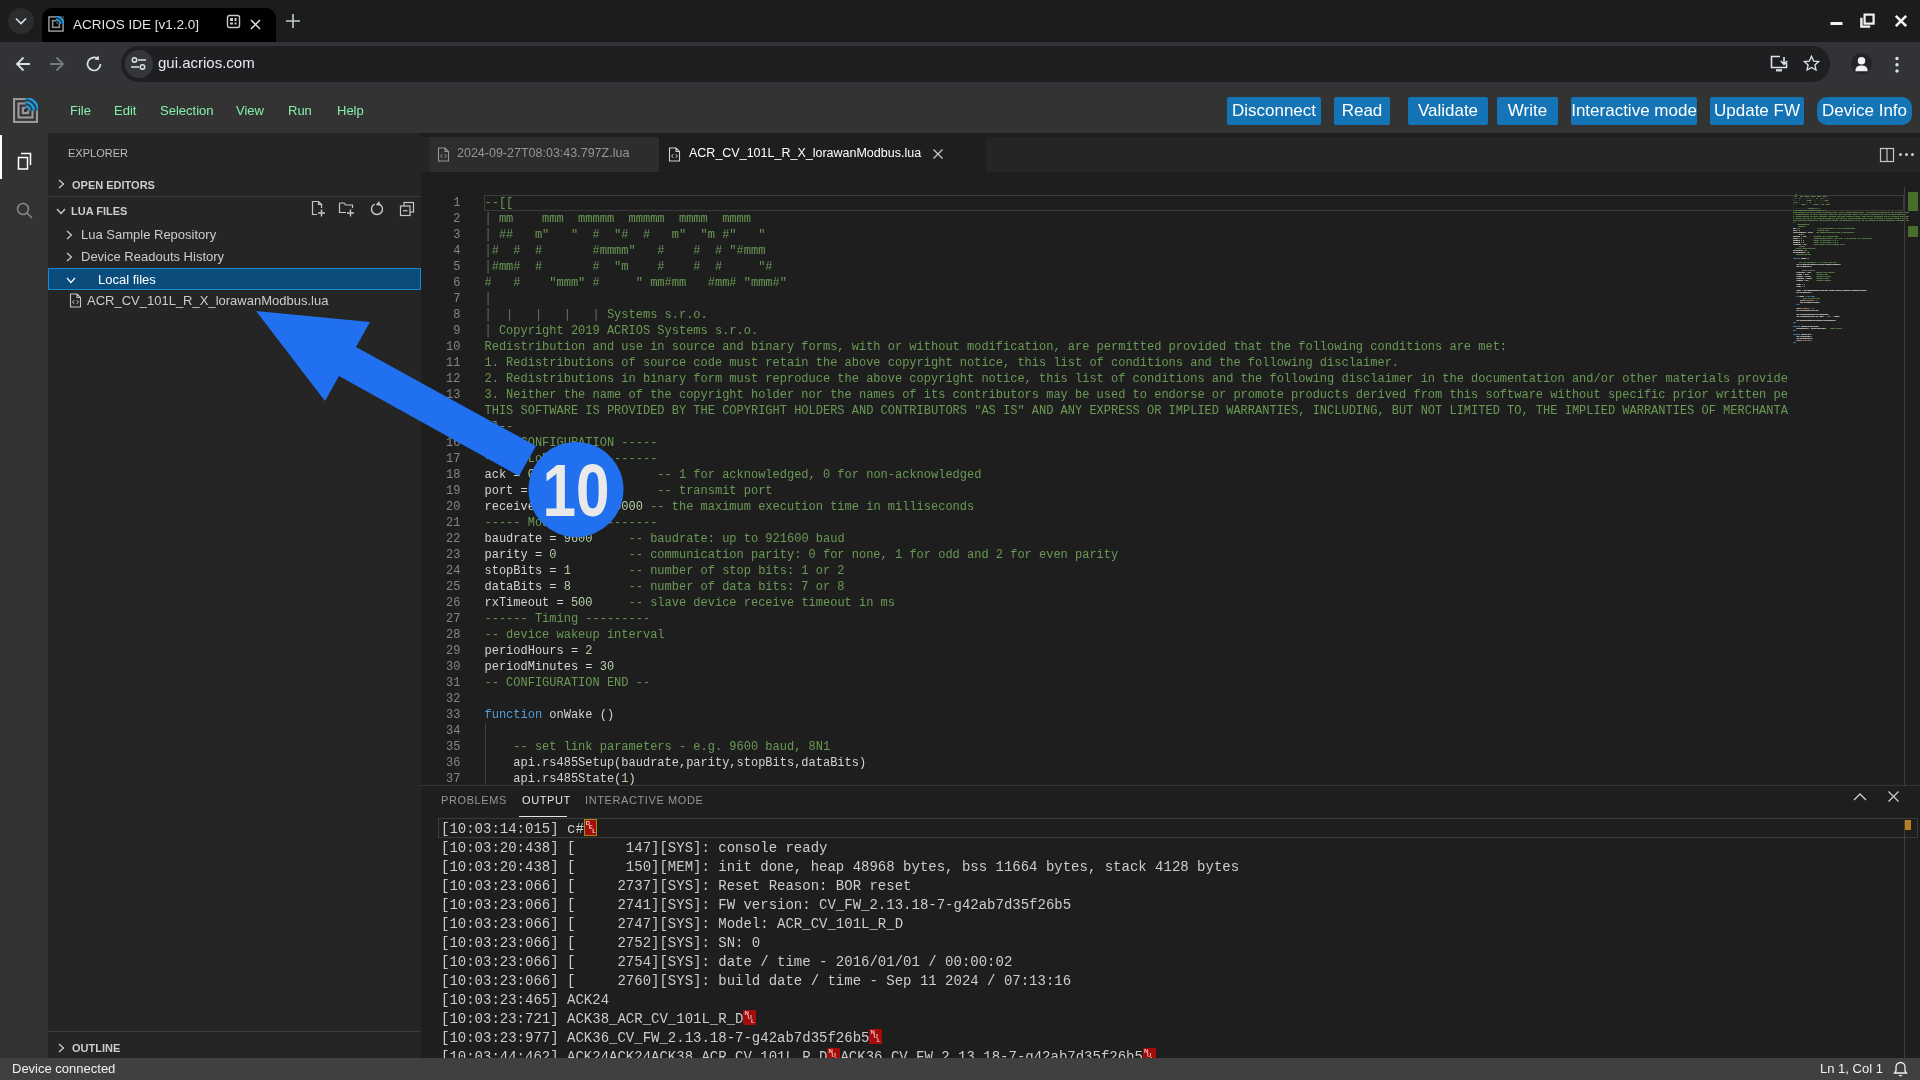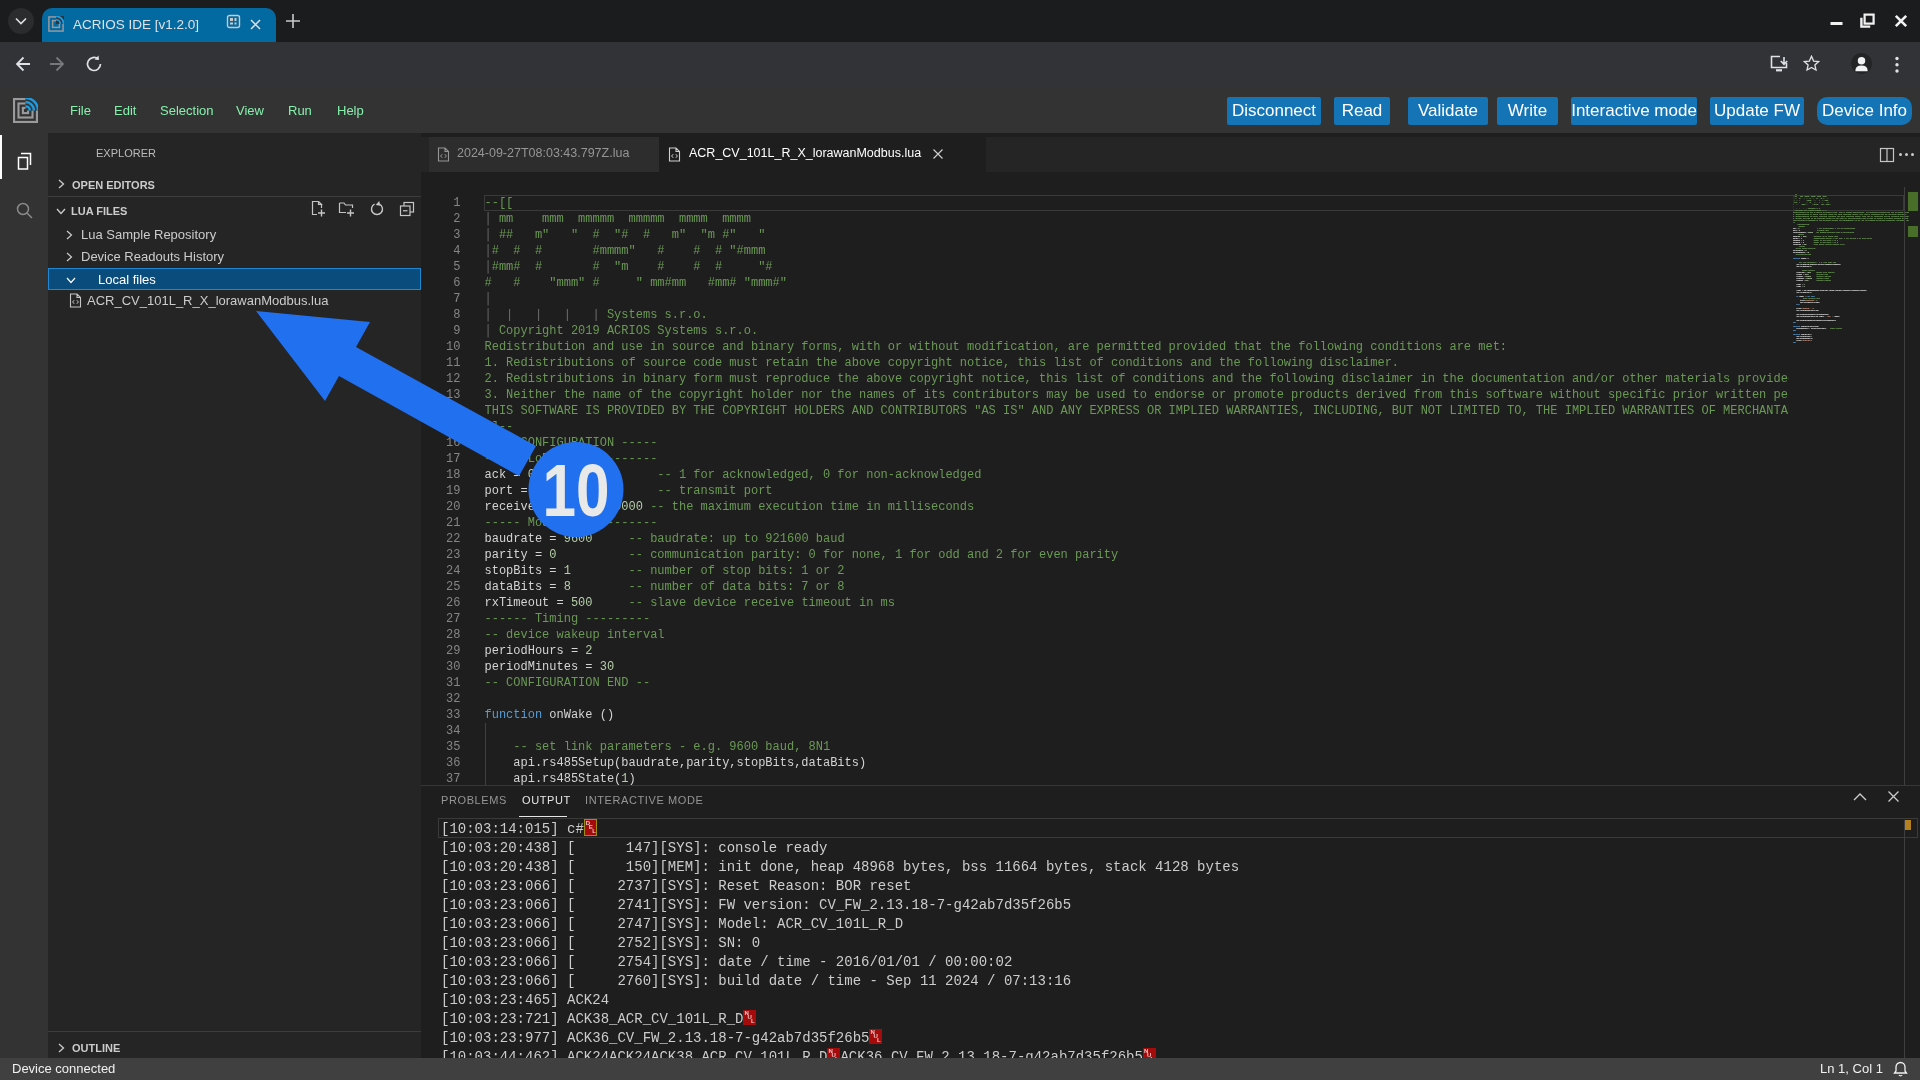--- a/index.html
+++ b/index.html
@@ -4,21 +4,21 @@
 <style>
 * { margin:0; padding:0; box-sizing:border-box; }
 html,body { width:1920px; height:1080px; overflow:hidden; background:#1e1e1e; }
 body { font-family:"Liberation Sans", sans-serif; position:relative; }
 .abs { position:absolute; }
 pre { font-family:"Liberation Mono", monospace; }
 
 
 #tabstrip { left:0; top:0; width:1920px; height:42px; background:#1b1c1e; }
 #toolbar { left:0; top:42px; width:1920px; height:46px; background:#323336; }
-#btab { left:42px; top:8px; width:234px; height:34px; background:#0369a1; border-radius:10px 10px 0 0; }
+#btab { left:42px; top:8px; width:234px; height:34px; background:#000000; border-radius:10px 10px 0 0; }
 #tsearch { left:8px; top:8px; width:26px; height:26px; border-radius:13px; background:#2b2c2e; }
 #urlpill { left:121px; top:4px; width:1709px; height:36px; border-radius:18px; background:#1e1f21; }
 #tunec { left:4px; top:4px; width:28px; height:28px; border-radius:14px; background:#35363a; }
 
 
 #menubar { left:0; top:88px; width:1920px; height:45px; background:#333333; }
 .menuitem { position:absolute; top:0; height:45px; line-height:45px; color:#86efac; font-size:13px; }
 .bluebtn { position:absolute; top:9px; height:28px; background:#1574b5; color:#fff; font-size:17px; text-align:center; line-height:28px; border-radius:2px; }
 #activitybar { left:0; top:133px; width:48px; height:925px; background:#333333; }
 #sidebar { left:48px; top:133px; width:373px; height:925px; background:#252526; }
@@ -100,20 +100,31 @@
   <svg class="abs" style="left:13px;top:13px" width="18" height="18" viewBox="0 0 18 18">
       <path d="M10.5 2.5 L4 9 L10.5 15.5 M4 9 L17 9" stroke="#dee1e5" stroke-width="1.8" fill="none"></path>
     </svg>
   <svg class="abs" style="left:49px;top:13px" width="18" height="18" viewBox="0 0 18 18">
       <path d="M7.5 2.5 L14 9 L7.5 15.5 M14 9 L1 9" stroke="#76797c" stroke-width="1.8" fill="none"></path>
     </svg>
   <svg class="abs" style="left:85px;top:13px" width="18" height="18" viewBox="0 0 18 18">
       <path d="M15.5 9 A6.5 6.5 0 1 1 13.3 4.1" stroke="#dee1e5" stroke-width="1.7" fill="none"></path>
       <path d="M13.6 0.5 L13.9 5 L9.5 4.6 Z" fill="#dee1e5"></path>
     </svg>
+  <div id="urlpill" class="abs">
+    <div id="tunec" class="abs">
+      <svg class="abs" style="left:6px;top:7px" width="16" height="14" viewBox="0 0 16 14">
+        <circle cx="3.5" cy="3" r="2.2" fill="none" stroke="#dee1e5" stroke-width="1.5"></circle>
+          <path d="M7 3 L15 3" stroke="#dee1e5" stroke-width="1.5"></path>
+        <circle cx="11.5" cy="10" r="2.2" fill="none" stroke="#dee1e5" stroke-width="1.5"></circle>
+          <path d="M0 10 L8 10" stroke="#dee1e5" stroke-width="1.5"></path>
+      </svg>
+    </div>
+    <div class="abs" style="left:37px;top:8px;font-size:15px;color:#e8eaed;">gui.acrios.com</div>
+  </div>
   <svg class="abs" style="left:1770px;top:13px" width="20" height="18" viewBox="0 0 20 18">
       <path d="M16.5 8 L16.5 12.5 L1.5 12.5 L1.5 1.5 L10 1.5" stroke="#dee1e5" stroke-width="1.6" fill="none"></path>
       <path d="M14 2 L14 9 M10.8 6 L14 9.3 L17.2 6" stroke="#dee1e5" stroke-width="1.6" fill="none"></path>
       <rect x="6" y="14.2" width="6" height="2.2" fill="#dee1e5"></rect>
     </svg>
   <svg class="abs" style="left:1803px;top:13px" width="17" height="17" viewBox="0 0 19 19">
       <path d="M9.5 1.5 L11.9 6.8 L17.5 7.4 L13.3 11.2 L14.5 16.8 L9.5 13.9 L4.5 16.8 L5.7 11.2 L1.5 7.4 L7.1 6.8 Z" fill="none" stroke="#dee1e5" stroke-width="1.5"></path>
     </svg>
   <svg class="abs" style="left:1851px;top:11px" width="21" height="21" viewBox="0 0 26 26">
       <circle cx="13" cy="13" r="13" fill="#222426"></circle>
@@ -157,21 +168,21 @@
   <svg class="abs" style="left:15px;top:19px" width="19" height="19" viewBox="0 0 19 19">
     <path d="M6 1.5 L15.5 1.5 L15.5 13 M3.5 5.5 L12.5 5.5 L12.5 17 L3.5 17 Z" fill="none" stroke="#ffffff" stroke-width="1.5"></path>
   </svg>
   <svg class="abs" style="left:15px;top:68px" width="19" height="19" viewBox="0 0 19 19">
     <circle cx="8" cy="8" r="5.5" fill="none" stroke="#898989" stroke-width="1.5"></circle>
     <path d="M12 12 L17 17" stroke="#898989" stroke-width="1.5"></path>
   </svg>
 </div>
 
 <div id="sidebar" class="abs">
-  <div class="abs" style="left:20px;top:14px;font-size:11px;color:#bbbbbb;margin-left:28px;">EXPLORER</div>
+  <div class="abs" style="left:20px;top:14px;font-size:11px;color:#bbbbbb;">EXPLORER</div>
   <div class="abs" style="left:392px;top:19px;width:3px;height:3px;border-radius:50%;background:#cccccc;"></div>
     <div class="abs" style="left:398px;top:19px;width:3px;height:3px;border-radius:50%;background:#cccccc;"></div>
     <div class="abs" style="left:404px;top:19px;width:3px;height:3px;border-radius:50%;background:#cccccc;"></div>
 
   <svg class="abs" style="left:8px;top:46px" width="10" height="10" viewBox="0 0 10 10">
       <path d="M3 1 L7.5 5 L3 9" stroke="#cccccc" stroke-width="1.3" fill="none"></path>
     </svg>
   <div class="abs sechead" style="left:24px;top:46px;">OPEN EDITORS</div>
   <div class="abs" style="left:0;top:63px;width:373px;height:1px;background:#3c3c3c;"></div>
 

